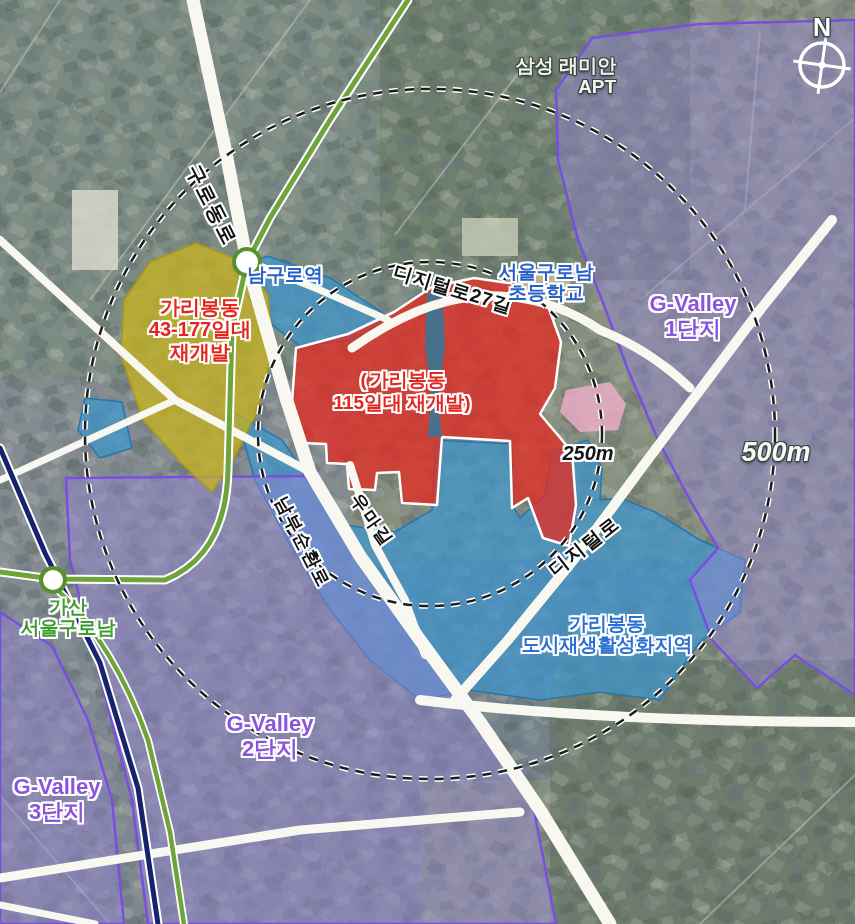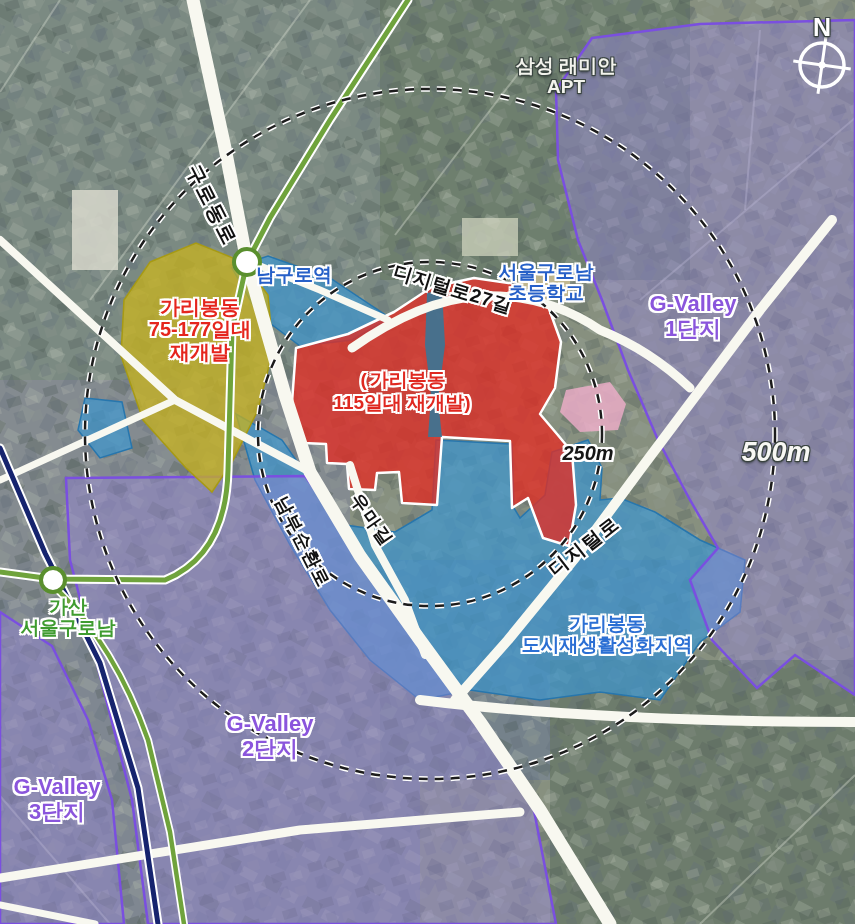--- a/index.html
+++ b/index.html
@@ -137,36 +137,36 @@
     <circle cx="247" cy="262" r="13" fill="#ffffff" stroke="#5a8f2e" stroke-width="4"></circle>
     <circle cx="53" cy="580" r="12" fill="#ffffff" stroke="#5a8f2e" stroke-width="4"></circle>
 
     <g stroke="#ffffff" fill="none">
       <circle cx="822" cy="65" r="22" stroke-width="3.5"></circle>
       <path d="M 822,36 L 822,94 M 793,65 L 851,65" stroke-width="3" transform="rotate(8 822 65)"></path>
       <circle cx="822" cy="65" r="3.5" fill="#ffffff" stroke="none"></circle>
     </g>
   </svg>
 
-  <div class="lbl outline-d" style="left:566px;top:76px;font-size:19px;color:#f2f3ec;">
+  <div class="lbl outline-d" style="left:566px;top:76px;font-size:19px;color:#f2f3ec;text-align:right;">
     <div>삼성 래미안</div>
     <div>APT</div>
   </div>
 
   <div class="lbl outline-d" style="left:822px;top:27px;font-size:25px;color:#ffffff;">N</div>
 
   <div class="lbl outline-w rot" style="left:212px;top:205px;font-size:20px;color:#111;transform:translate(-50%,-50%) rotate(63deg);letter-spacing:2px;">구로동로</div>
 
-  <div class="lbl outline-w" style="left:294px;top:275px;font-size:19px;text-align:center;">
+  <div class="lbl outline-w" style="left:285px;top:275px;font-size:19px;text-align:center;">
     <span style="color:#2660c8">남구로역</span>
   </div>
 
   <div class="lbl outline-w" style="left:200px;top:330px;font-size:20px;color:#e5251d;">
     <div>가리봉동</div>
-    <div>75-177일대</div>
+    <div>43-177일대</div>
     <div>재개발</div>
   </div>
 
   <div class="lbl outline-w rot" style="left:453px;top:289px;font-size:19px;color:#111;transform:translate(-50%,-50%) rotate(17deg);letter-spacing:1px;">디지털로27길</div>
 
   <div class="lbl outline-w" style="left:546px;top:258px;font-size:19px;color:#2660c8;margin-top:24px;">
     <div>서울구로남</div>
     <div>초등학교</div>
   </div>
 

